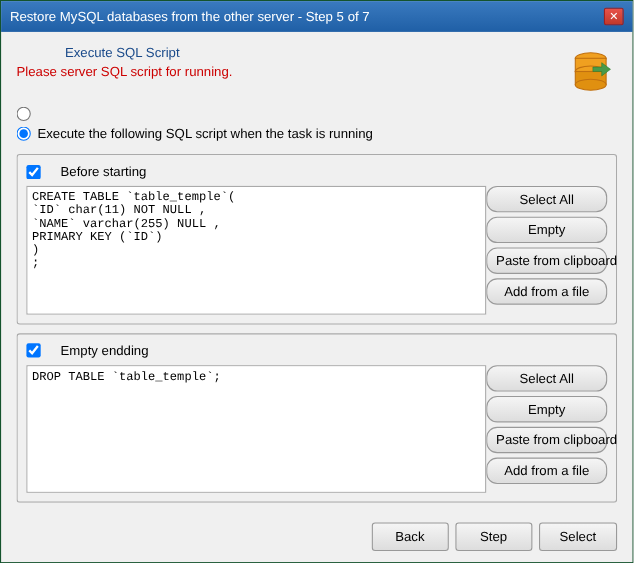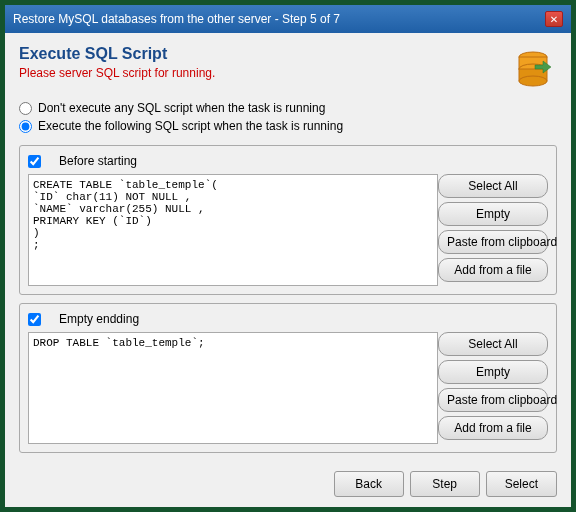--- a/index.html
+++ b/index.html
@@ -8,21 +8,21 @@
       font-size: 12px;
       background: #f0f0f0;
       width: 576px;
       height: 512px;
       overflow: hidden;
     }
     .window {
       width: 576px;
       height: 512px;
       background: #f0f0f0;
-      border: 5px solid #14532d;
+      border: 1px solid #14532d;
       display: flex;
       flex-direction: column;
     }
     .title-bar {
       background: linear-gradient(to bottom, #3a7abf, #1f5fa6);
       color: white;
       padding: 5px 8px;
       display: flex;
       align-items: center;
       justify-content: space-between;
@@ -57,24 +57,25 @@
       flex-direction: column;
       overflow: hidden;
     }
     .header-section {
       display: flex;
       align-items: flex-start;
       justify-content: space-between;
       margin-bottom: 8px;
     }
     .header-left h2 {
-      font-size: 16px;
-      font-weight: bold;
+      font-size: 12px;
+      font-weight: normal;
       color: #1a4a8a;
       margin-bottom: 3px;
+      margin-left: 44px;
     }
     .header-left p {
       font-size: 12px;
       color: #c00;
     }
     .header-icon {
       width: 48px;
       height: 48px;
       display: flex;
       align-items: center;
@@ -216,21 +217,20 @@
           <ellipse cx="22" cy="34" rx="14" ry="5" fill="#e09010" stroke="#c07010" stroke-width="1"></ellipse>
 
           <polygon points="32,14 40,20 32,26 32,22 24,22 24,18 32,18" fill="#4a9a4a" stroke="#2a7a2a" stroke-width="0.5"></polygon>
         </svg>
       </div>
     </div>
 
     <div class="radio-group">
       <label class="radio-item">
         <input type="radio" name="sql_option" style="">
-        <span>Don't execute any SQL script when the task is running</span>
       </label>
       <label class="radio-item">
         <input type="radio" name="sql_option" checked="" style="">
         <span>Execute the following SQL script when the task is running</span>
       </label>
     </div>
 
     <div class="sections-container">
 
       <div class="script-section">

